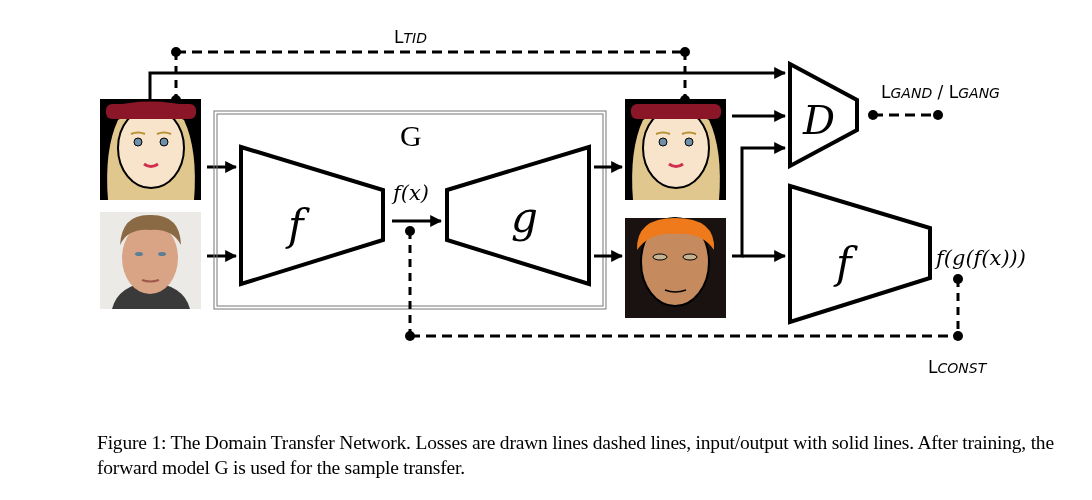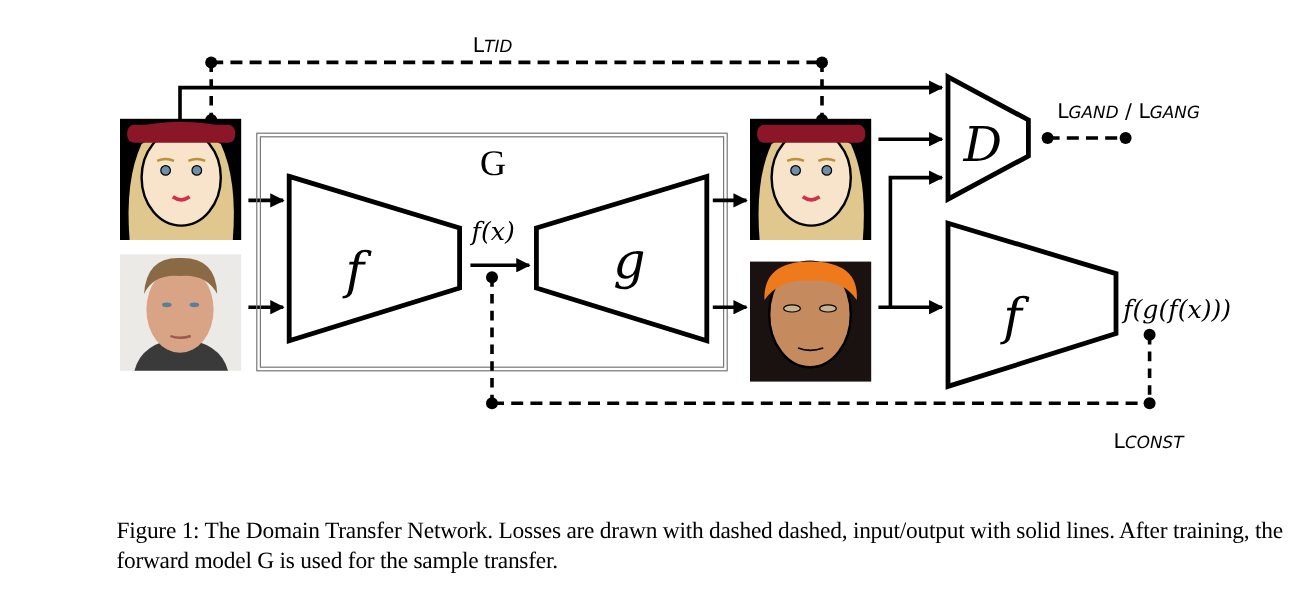--- a/index.html
+++ b/index.html
@@ -127,13 +127,13 @@
     <line x1="410" y1="336" x2="958" y2="336" stroke="#000" stroke-width="3" stroke-dasharray="10,6"></line>
     <line x1="958" y1="279" x2="958" y2="336" stroke="#000" stroke-width="3" stroke-dasharray="8,6"></line>
     <circle cx="410" cy="231" r="5" fill="#000"></circle>
     <circle cx="410" cy="336" r="5" fill="#000"></circle>
     <circle cx="958" cy="279" r="5" fill="#000"></circle>
     <circle cx="958" cy="336" r="5" fill="#000"></circle>
   </g>
   <text class="loss-label" x="928" y="373"><tspan>L</tspan><tspan class="loss-sub">CONST</tspan></text>
 </svg>
 
-<div id="caption">Figure 1: The Domain Transfer Network.  Losses are drawn with dashed dashed, input/output with solid lines. After training, the forward model G is used for the sample transfer.</div>
+<div id="caption">Figure 1: The Domain Transfer Network.  Losses are drawn lines dashed lines, input/output with solid lines. After training, the forward model G is used for the sample transfer.</div>
 
 </body></html>

